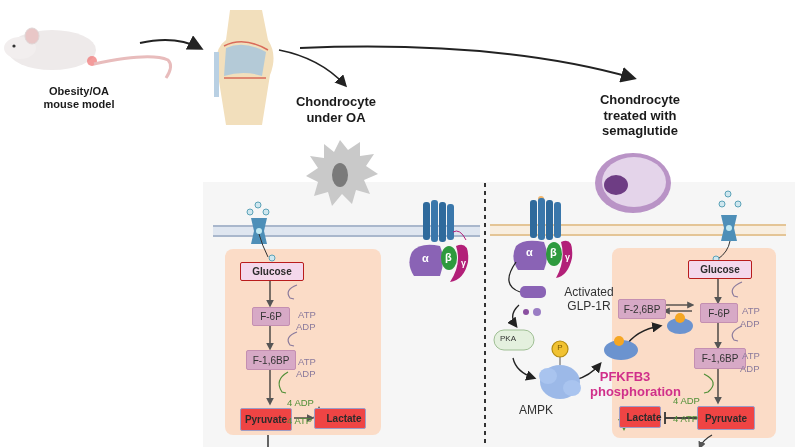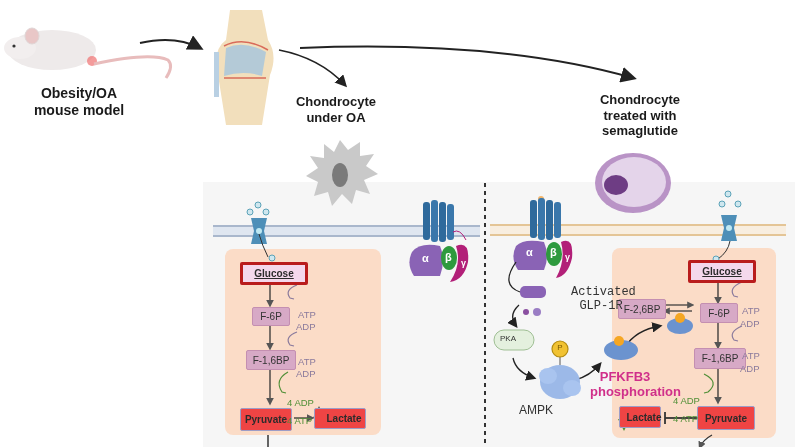--- a/index.html
+++ b/index.html
@@ -4,33 +4,33 @@
 <style>
   html, body { margin:0; padding:0; background:#ffffff; }
   body { width:800px; height:447px; position:relative; overflow:hidden;
          font-family:"Liberation Sans", "DejaVu Sans", sans-serif; }
   .abs { position:absolute; }
   .title { font-weight:bold; color:#1a1a1a; text-align:center; line-height:1.2; }
   .panel { left:203px; top:182px; width:592px; height:265px; background:#f6f6f6; }
   .cyto { background:#fbdcc7; border-radius:8px; }
   .node { position:absolute; font-weight:bold; font-size:10px; color:#2b2b2b;
           display:flex; align-items:center; justify-content:center; border-radius:2px; }
-  .n-glc { background:#f4d8ec; border:3px solid #b91c1c;text-decoration:underline; }
+  .n-glc { background:#f4d8ec; border:1px solid #b91c1c; }
   .n-pp  { background:#d7a9c6; border:1px solid #c48fb1; font-weight:normal; color:#333; }
   .n-end { background:#ef4444; border:1px solid #9d9dc7; }
   .cof { position:absolute; font-size:9.5px; line-height:1.1;margin-top:28px; }
   .gray { color:#8a7a9c; }
   .green { color:#4f8f36; }
   .lbl { position:absolute; font-size:12px; color:#333; text-align:center; line-height:1.15; }
   svg { position:absolute; left:0; top:0; overflow:visible; }
 </style>
 </head>
 <body>
 
-<div class="abs title" style="left:14px;top:85px;width:130px;font-size:14px;white-space:pre-line;">Obesity/OA
+<div class="abs title" style="left:14px;top:85px;width:130px;font-size:11px;white-space:pre-line;">Obesity/OA
 mouse model</div>
 <div class="abs title" style="left:286px;top:94px;width:100px;font-size:13px;white-space:pre-line;">Chondrocyte
 under OA</div>
 <div class="abs title" style="left:580px;top:92px;width:120px;font-size:13px;white-space:pre-line;">Chondrocyte
 treated with
 semaglutide</div>
 
 <div class="abs panel"></div>
 
 <div class="abs cyto" style="left:225px;top:249px;width:156px;height:186px;"></div>
@@ -224,19 +224,19 @@
 <div class="cof gray" style="left:740px;top:291px;">ADP</div>
 <div class="cof gray" style="left:742px;top:323px;">ATP</div>
 <div class="cof gray" style="left:740px;top:336px;">ADP</div>
 <div class="cof green" style="left:673px;top:368px;">4 ADP</div>
 <div class="cof green" style="left:673px;top:386px;">4 ATP</div>
 
 <div class="abs" style="left:526px;top:246px;color:#fff;font-size:11px;font-weight:bold;">α</div>
 <div class="abs" style="left:550px;top:246px;color:#fff;font-size:11px;font-weight:bold;">β</div>
 <div class="abs" style="left:565px;top:252px;color:#fff;font-size:9px;font-weight:bold;">γ</div>
 
-<div class="lbl" style="left:571px;top:286px;width:60px;white-space:pre-line;font-family:Liberation Mono, monospace;">Activated
+<div class="lbl" style="left:559px;top:286px;width:60px;white-space:pre-line;">Activated
 GLP-1R</div>
 <div class="lbl" style="left:494px;top:334px;width:28px;font-size:8px;">PKA</div>
 <div class="lbl" style="left:552px;top:343px;width:16px;font-size:8px;color:#7a5a00;">P</div>
 <div class="lbl" style="left:512px;top:404px;width:48px;">AMPK</div>
 <div class="lbl" style="left:590px;top:370px;width:70px;font-size:13px;font-weight:bold;color:#d0308a;white-space:pre-line;">PFKFB3
 phosphoration</div>
 
 </body></html>

